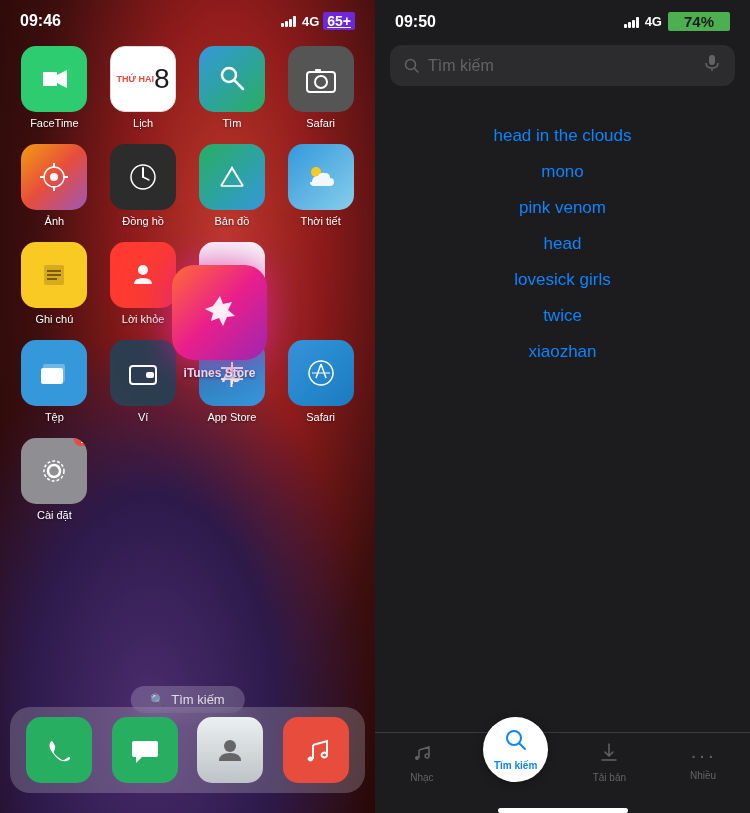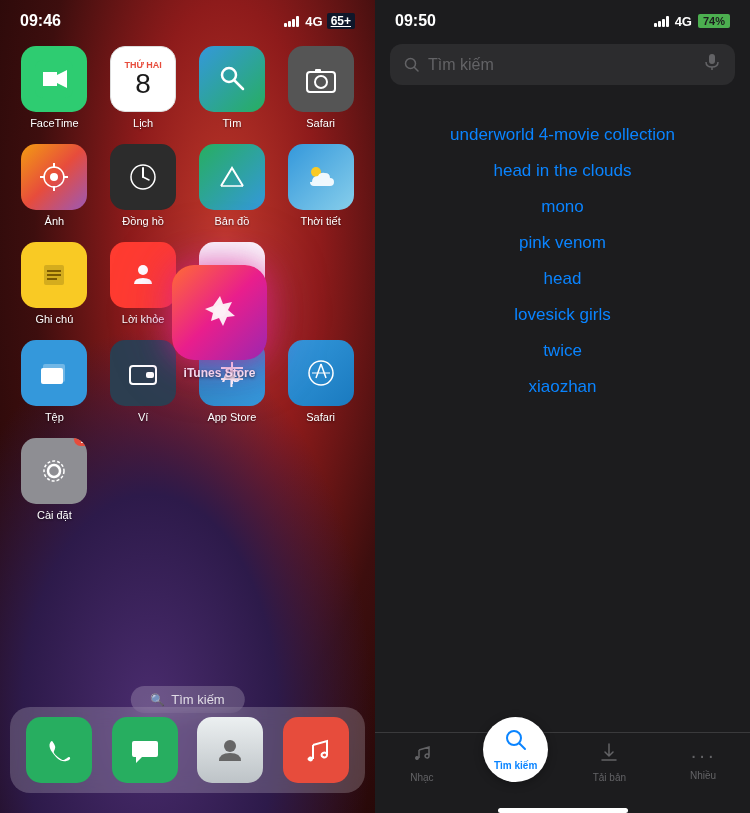--- a/index.html
+++ b/index.html
@@ -66,24 +66,24 @@
       align-items: flex-end;
       height: 12px;
     }
     .signal-bar {
       width: 3px;
       background: white;
       border-radius: 1px;
     }
 
     .battery-indicator {
-      background: #0f172a;
+      background: #6d28d9;
       border-radius: 2px;
       padding: 1px 4px;
-      font-size: 12px;
+      font-size: 14px;
       font-weight: 700;
       color: white;
       text-decoration: underline;
     }
 
     
     .app-grid {
       position: relative;
       z-index: 10;
       padding: 10px 15px;
@@ -229,22 +229,22 @@
 
     .status-right-icons {
       display: flex;
       align-items: center;
       gap: 4px;
     }
 
     .battery-green {
       background: #4caf50;
       border-radius: 2px;
-      padding: 1px 5px;
-      font-size: 11px;
+      padding: 1px 16px;
+      font-size: 15px;
       font-weight: 700;
       color: #1c1c1e;
     }
 
     
     .search-container {
       padding: 8px 15px 12px;
       background: #1c1c1e;
     }
 
@@ -350,21 +350,20 @@
       height: 5px;
       background: white;
       border-radius: 3px;
       margin: 0 auto;
       margin-top: 5px;
     }
 
     
     .lich-icon-inner {
       display: flex;
-      flex-direction: column;
       align-items: center;
       color: #e74c3c;
       justify-content: flex-end;
     }
     .lich-month { font-size: 9px; font-weight: 700; color: #e74c3c; text-transform: uppercase; }
     .lich-day { font-size: 28px; font-weight: 300; color: #1a1a1a; line-height: 1; }
   </style>
 </head>
 <body>
 
@@ -646,21 +645,20 @@
           <rect x="6" y="1" width="6" height="10" rx="3" fill="#636366"></rect>
           <path d="M3,9 Q3,14 9,14 Q15,14 15,9" fill="none" stroke="#636366" stroke-width="1.5"></path>
           <line x1="9" y1="14" x2="9" y2="17" stroke="#636366" stroke-width="1.5"></line>
         </svg>
       </span>
     </div>
   </div>
 
   <div class="trending-section">
 
-    <div class="trending-item">underworld 4-movie collection</div>
     <div class="trending-item">head in the clouds</div>
     <div class="trending-item">mono</div>
     <div class="trending-item">pink venom</div>
     <div class="trending-item">head</div>
     <div class="trending-item">lovesick girls</div>
     <div class="trending-item">twice</div>
     <div class="trending-item">xiaozhan</div>
   </div>
 
   <div class="tab-bar">

